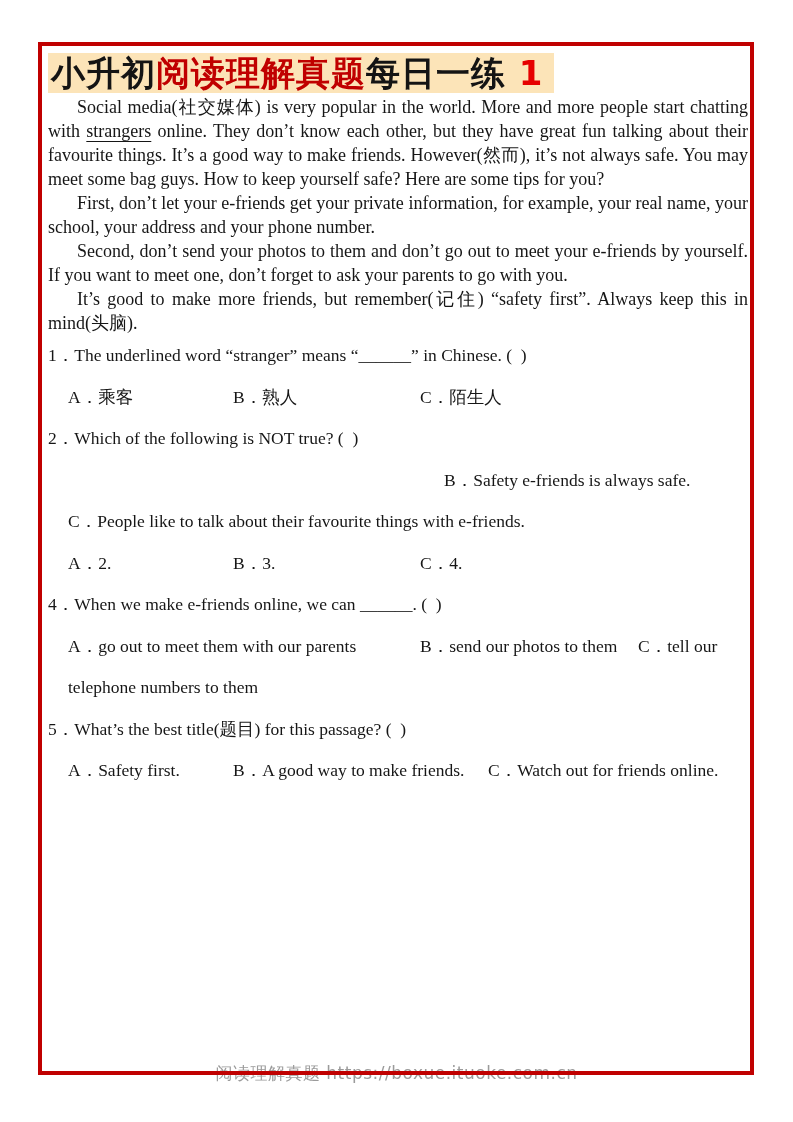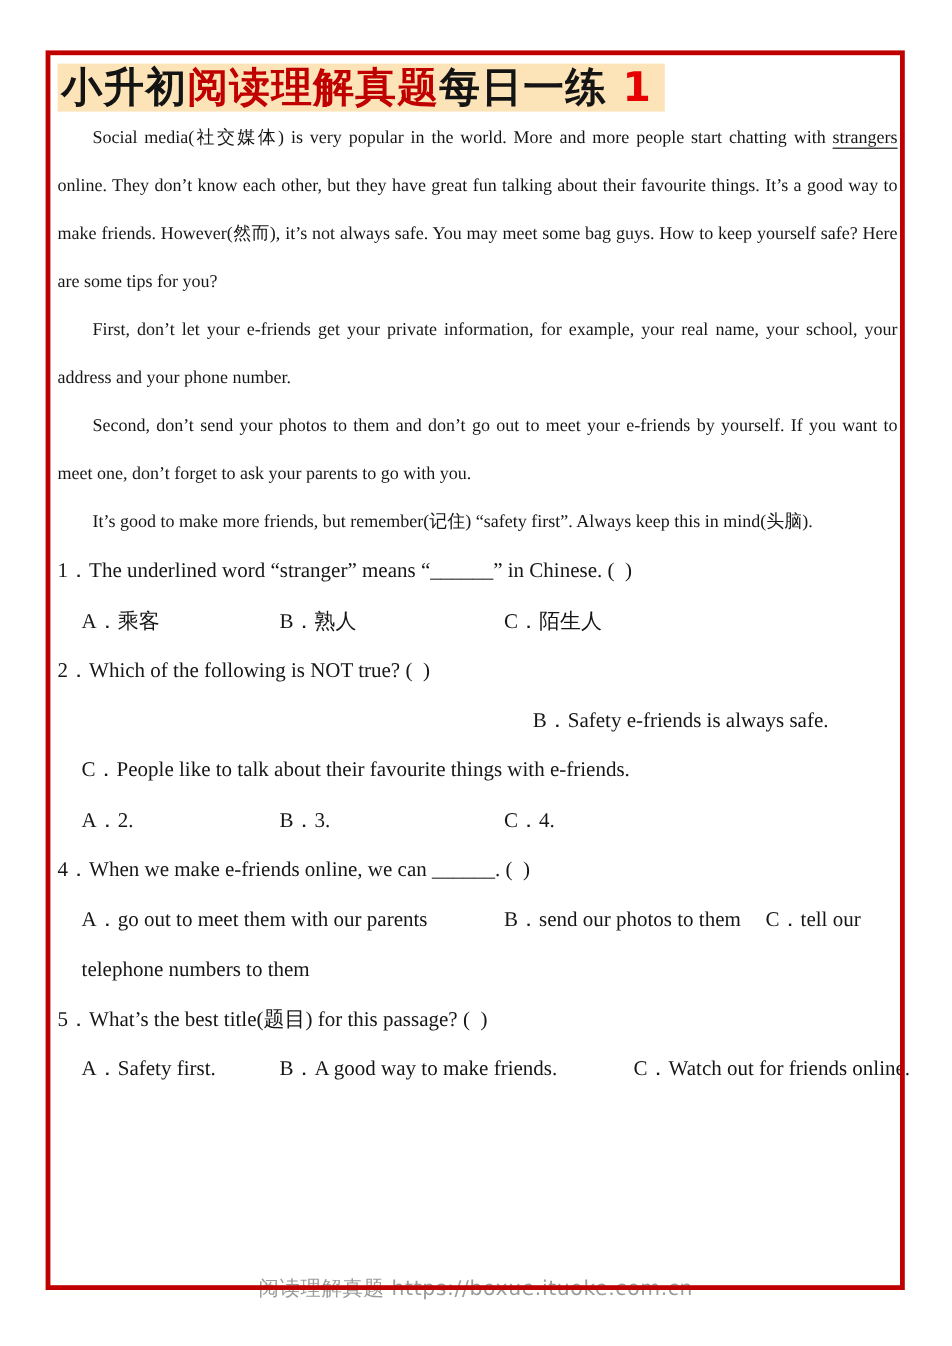--- a/index.html
+++ b/index.html
@@ -29,21 +29,21 @@
   .title-hl {
     display:inline-block;
     font-family:"DejaVu Sans","Liberation Sans",sans-serif;
     font-weight:bold;
     font-size:34px;
     line-height:38px;
     padding:1px 10px 1px 3px;
     margin-bottom:2px;
     letter-spacing:1px;
   }
-  .passage { font-size:15px; line-height:40px; text-align:justify; }
+  .passage { font-size:18px; line-height:24px; text-align:justify; }
   .passage p { margin:0; text-indent:29px; }
   .passage .u { text-decoration:underline; text-underline-offset:4px; }
   .questions { font-size:17.5px; line-height:41.5px; }
   .q-stem { white-space:pre-wrap; }
   .q-opt-line { position:relative; height:41.5px; margin-left:20px; }
   .q-opt-line span { position:absolute; top:0; white-space:pre; }
   .footer {
     position:absolute;
     left:0; right:0; top:1062px;
     text-align:center;
@@ -101,20 +101,20 @@
           </div>
           <div class="q-opt-line">
             <span style="left: 0px;">telephone numbers to them</span>
           </div>
         </div>
         <div>
           <div class="q-stem-line"><span>5．</span><span class="q-stem">What’s the best title(题目) for this passage? (  )</span></div>
           <div class="q-opt-line">
             <span style="left: 165px;">B．A good way to make friends.</span>
             <span style="left: 0px;">A．Safety first.</span>
-            <span style="left: 420px; margin-left: 40px;">C．Watch out for friends online.</span>
+            <span style="left: 420px;">C．Watch out for friends online.</span>
           </div>
         </div>
       </div>
   </div>
 
   <div class="footer" style="color: rgb(155, 155, 155);">阅读理解真题 https://boxue.ituoke.com.cn</div>
 </div>
 
 </body></html>

